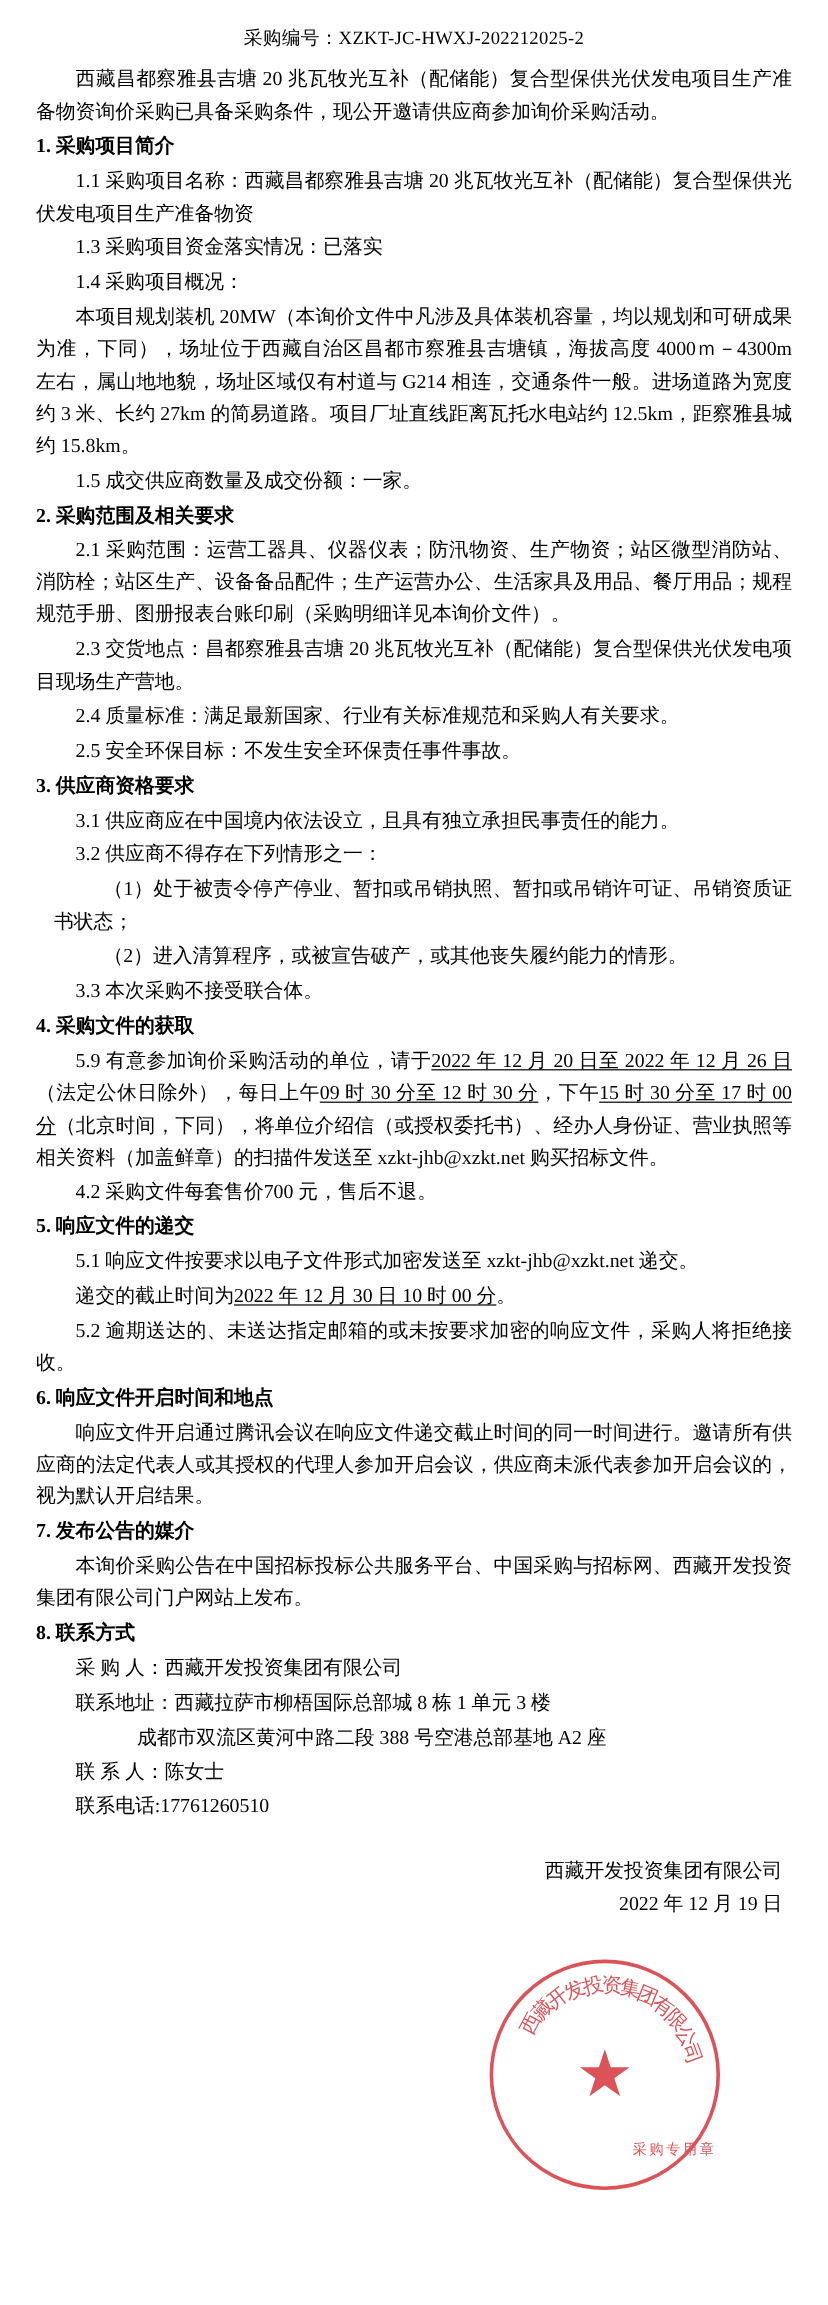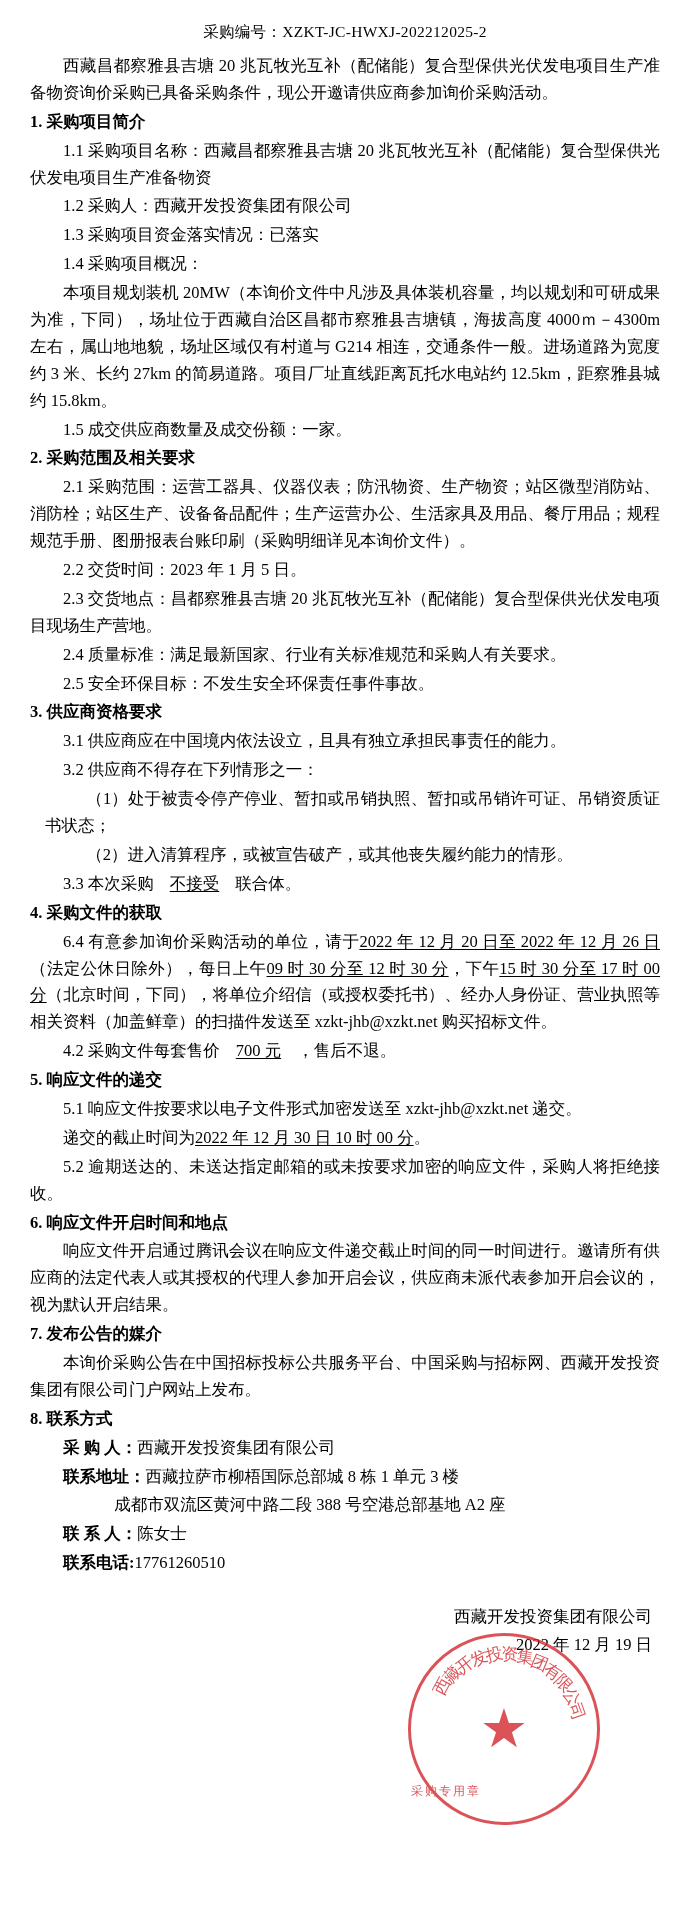--- a/index.html
+++ b/index.html
@@ -50,32 +50,31 @@
   .sub-i {
     text-indent: 2.5em;
     margin-left: 15px;
   }
   .u {
     text-decoration: underline;
     text-underline-offset: 2px;
     margin-top: 36px;
   }
   .sp-u {
-    text-decoration: underline;
     text-underline-offset: 2px;
-    padding: 0 16px;
+    padding: 0 0;
   }
   .contact-row {
     display: block;
     text-indent: 2em;
     font-size: 16.5px;
     line-height: 1.63;
   }
   .contact-label {
-    font-weight: bold;
+    font-weight: normal;
   }
   .contact-indent {
     text-indent: 5.1em;
   }
   .signature {
     margin-top: 26px;
     text-align: right;
     padding-right: 8px;
   }
   .signature div {
@@ -118,59 +117,57 @@
     color: #d2242a;
     font-family: "Liberation Serif", serif;
     transform-origin: 0 0;
     white-space: nowrap;
   }
   .seal .seal-bottom {
     position: absolute;
     left: 0;
     right: 0;
     bottom: 22px;
-    text-align: left;
+    text-align: right;
     font-size: 12px;
     color: #d2242a;
     letter-spacing: 2px;
   }
 </style>
 </head>
 <body>
 
 <div class="page">
 
   <div class="doc-number">采购编号：XZKT-JC-HWXJ-202212025-2</div>
 
   <p class="indent2">西藏昌都察雅县吉塘 20 兆瓦牧光互补（配储能）复合型保供光伏发电项目生产准备物资询价采购已具备采购条件，现公开邀请供应商参加询价采购活动。</p>
 
   <p class="sec-head">1. 采购项目简介</p>
   <p class="sub">1.1 采购项目名称：西藏昌都察雅县吉塘 20 兆瓦牧光互补（配储能）复合型保供光伏发电项目生产准备物资</p>
-  <p class="sub">1.2 采购人：西藏开发投资集团有限公司</p>
   <p class="sub">1.3 采购项目资金落实情况：已落实</p>
   <p class="sub">1.4 采购项目概况：</p>
   <p class="indent2">本项目规划装机 20MW（本询价文件中凡涉及具体装机容量，均以规划和可研成果为准，下同），场址位于西藏自治区昌都市察雅县吉塘镇，海拔高度 4000ｍ－4300m 左右，属山地地貌，场址区域仅有村道与 G214 相连，交通条件一般。进场道路为宽度约 3 米、长约 27km 的简易道路。项目厂址直线距离瓦托水电站约 12.5km，距察雅县城约 15.8km。</p>
   <p class="sub">1.5 成交供应商数量及成交份额：一家。</p>
 
   <p class="sec-head">2. 采购范围及相关要求</p>
   <p class="sub">2.1 采购范围：运营工器具、仪器仪表；防汛物资、生产物资；站区微型消防站、消防栓；站区生产、设备备品配件；生产运营办公、生活家具及用品、餐厅用品；规程规范手册、图册报表台账印刷（采购明细详见本询价文件）。</p>
-  <p class="sub">2.2 交货时间：2023 年 1 月 5 日。</p>
   <p class="sub">2.3 交货地点：昌都察雅县吉塘 20 兆瓦牧光互补（配储能）复合型保供光伏发电项目现场生产营地。</p>
   <p class="sub">2.4 质量标准：满足最新国家、行业有关标准规范和采购人有关要求。</p>
   <p class="sub">2.5 安全环保目标：不发生安全环保责任事件事故。</p>
 
   <p class="sec-head">3. 供应商资格要求</p>
   <p class="sub">3.1 供应商应在中国境内依法设立，且具有独立承担民事责任的能力。</p>
   <p class="sub">3.2 供应商不得存在下列情形之一：</p>
   <p class="sub-i">（1）处于被责令停产停业、暂扣或吊销执照、暂扣或吊销许可证、吊销资质证书状态；</p>
   <p class="sub-i">（2）进入清算程序，或被宣告破产，或其他丧失履约能力的情形。</p>
   <p class="sub"><span>3.3 本次采购</span><span class="sp-u">不接受</span><span>联合体。</span></p>
 
   <p class="sec-head">4. 采购文件的获取</p>
-  <p class="sub"><span>6.4 有意参加询价采购活动的单位，请于</span><span class="u">2022 年 12 月 20 日至 2022 年 12 月 26 日</span><span>（法定公休日除外），每日上午</span><span class="u">09 时 30 分至 12 时 30 分</span><span>，下午</span><span class="u">15 时 30 分至 17 时 00 分</span><span>（北京时间，下同），将单位介绍信（或授权委托书）、经办人身份证、营业执照等相关资料（加盖鲜章）的扫描件发送至 xzkt-jhb@xzkt.net 购买招标文件。</span></p>
+  <p class="sub"><span>5.9 有意参加询价采购活动的单位，请于</span><span class="u">2022 年 12 月 20 日至 2022 年 12 月 26 日</span><span>（法定公休日除外），每日上午</span><span class="u">09 时 30 分至 12 时 30 分</span><span>，下午</span><span class="u">15 时 30 分至 17 时 00 分</span><span>（北京时间，下同），将单位介绍信（或授权委托书）、经办人身份证、营业执照等相关资料（加盖鲜章）的扫描件发送至 xzkt-jhb@xzkt.net 购买招标文件。</span></p>
   <p class="sub"><span>4.2 采购文件每套售价</span><span class="sp-u">700 元</span><span>，售后不退。</span></p>
 
   <p class="sec-head">5. 响应文件的递交</p>
   <p class="sub">5.1 响应文件按要求以电子文件形式加密发送至 xzkt-jhb@xzkt.net 递交。</p>
   <p class="indent2"><span>递交的截止时间为</span><span class="u">2022 年 12 月 30 日 10 时 00 分</span><span>。</span></p>
   <p class="sub">5.2 逾期送达的、未送达指定邮箱的或未按要求加密的响应文件，采购人将拒绝接收。</p>
 
   <p class="sec-head">6. 响应文件开启时间和地点</p>
   <p class="indent2">响应文件开启通过腾讯会议在响应文件递交截止时间的同一时间进行。邀请所有供应商的法定代表人或其授权的代理人参加开启会议，供应商未派代表参加开启会议的，视为默认开启结果。</p>
 

